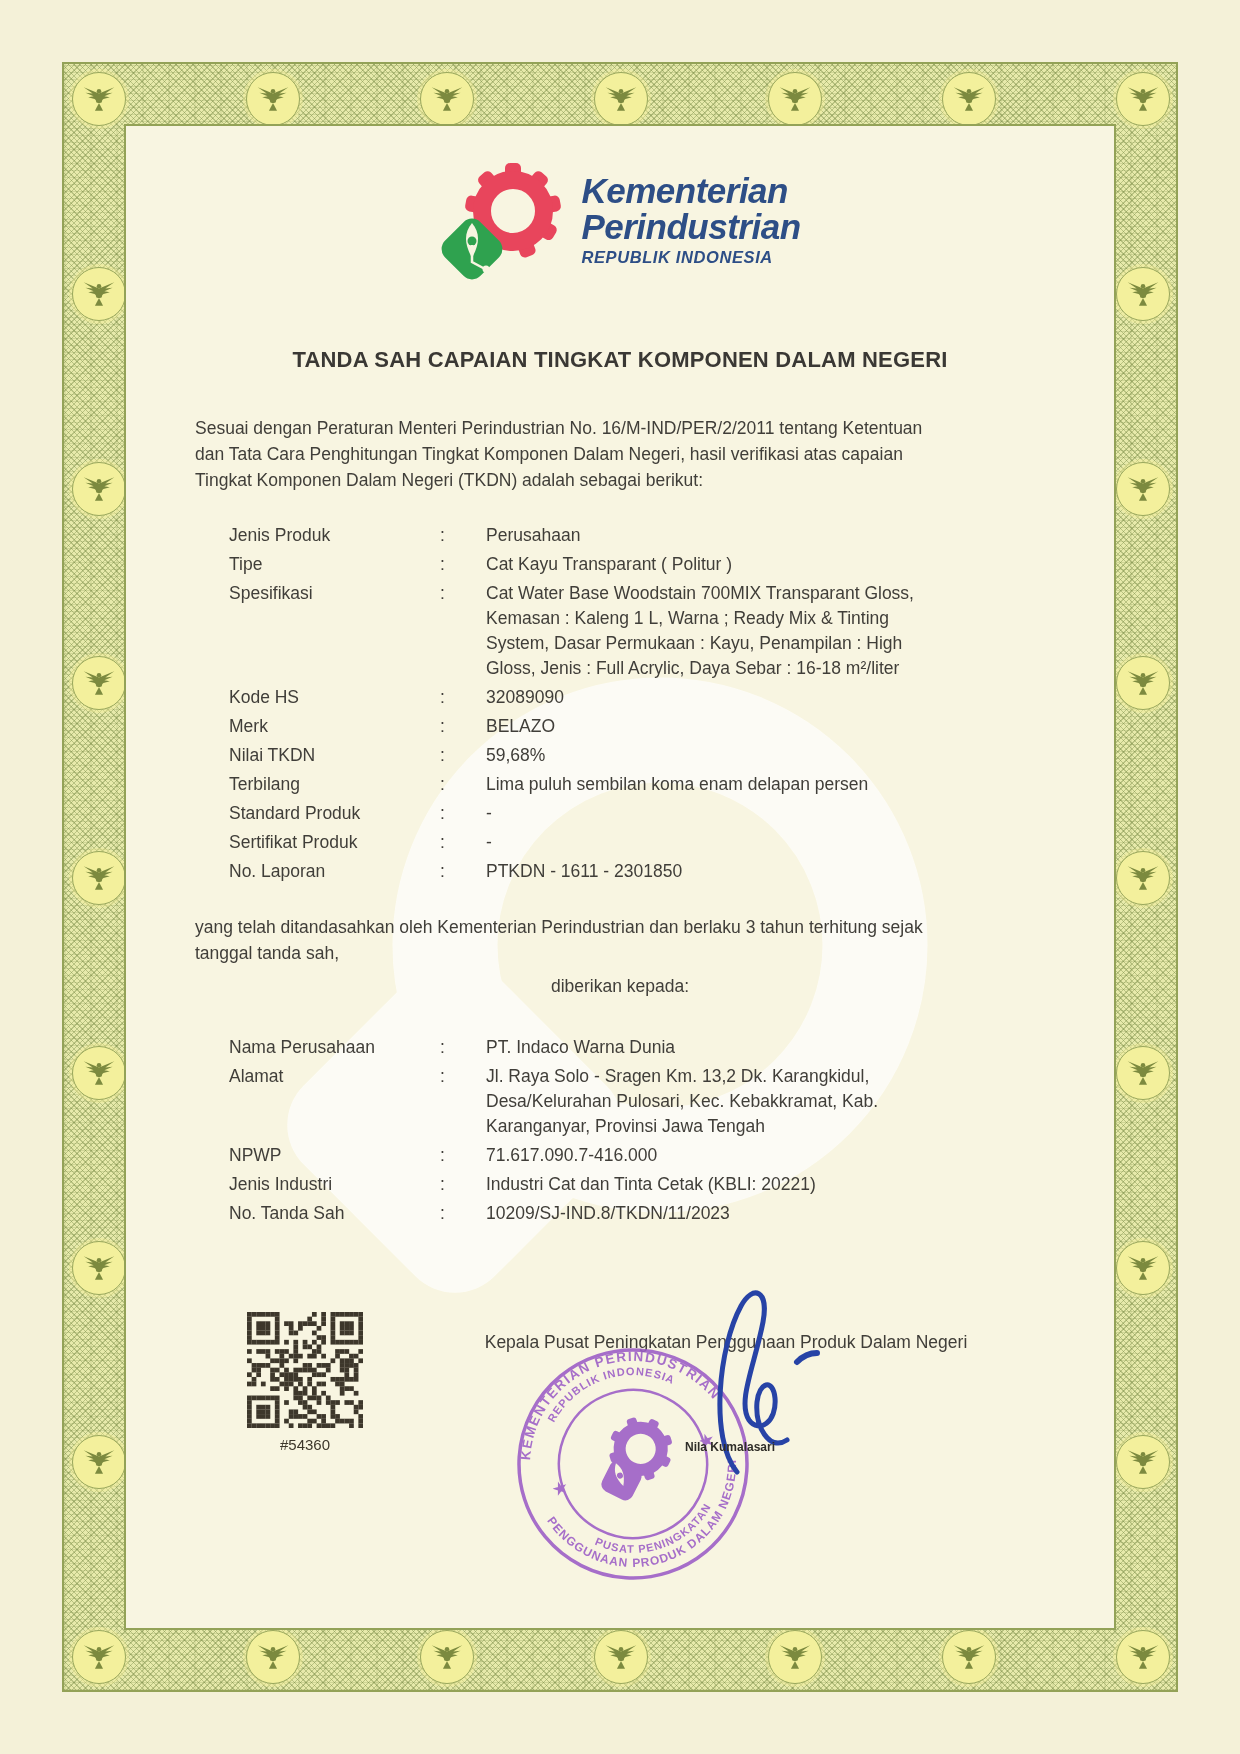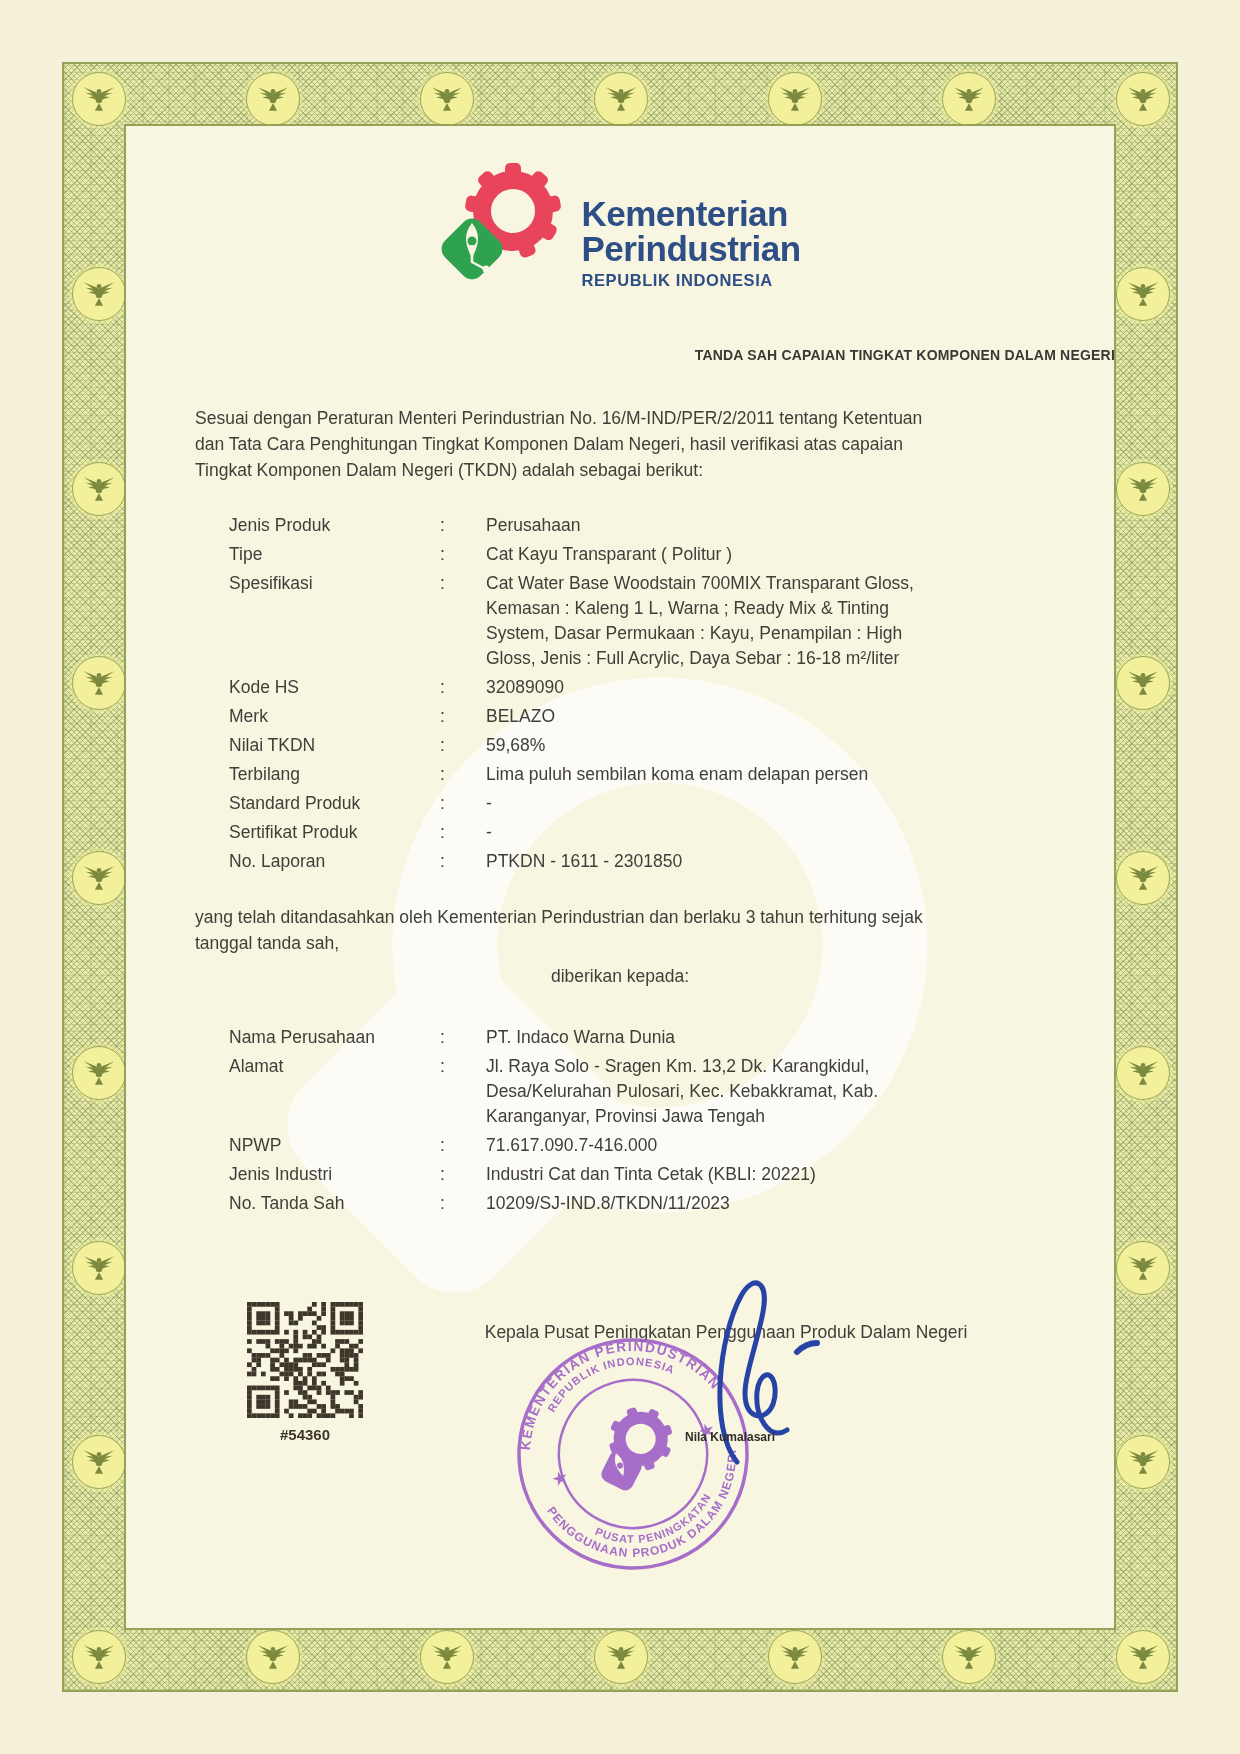--- a/index.html
+++ b/index.html
@@ -37,45 +37,45 @@
   }
 
   
   .watermark{position:absolute;left:125px;top:125px;right:125px;bottom:125px;overflow:hidden;z-index:1;}
   .watermark svg{position:absolute;left:50%;top:520px;transform:translateX(-50%);opacity:.68;}
 
   
   .content{position:absolute;left:125px;top:125px;width:990px;z-index:2;}
   .body-col{width:850px;margin:0 auto;}
 
-  .logo-row{display:flex;justify-content:center;align-items:flex-end;gap:14px;margin-top:36px;height:128px;}
+  .logo-row{display:flex;justify-content:center;align-items:flex-start;gap:14px;margin-top:36px;height:128px;font-style:italic;}
   .logo-mark{width:128px;height:128px;flex:0 0 auto;}
   .logo-text{padding-top:12px;color:#2d4e86;line-height:1.02;}
   .logo-text .l1,.logo-text .l2{font-size:35px;font-weight:bold;letter-spacing:-.5px;}
   .logo-text .l3{font-size:16.5px;font-weight:bold;letter-spacing:.6px;margin-top:5px;}
 
-  .title{margin-top:58px;text-align:right;font-size:14px;font-weight:bold;color:#3a3834;letter-spacing:.2px;}
+  .title{margin-top:58px;text-align:center;font-size:22px;font-weight:bold;color:#3a3834;letter-spacing:.2px;}
 
   .para{font-size:17.5px;line-height:26px;white-space:pre-line;}
   .intro{margin-top:42px;}
 
   .kvlist{margin-top:30px;padding-left:34px;}
   .kv{display:flex;font-size:17.5px;line-height:25px;margin-bottom:4px;justify-content:center;}
   .kv .lbl{width:211px;flex:0 0 auto;}
   .kv .co{width:46px;flex:0 0 auto;}
   .kv .val{flex:1;white-space:pre-line;}
 
   .validity{margin-top:30px;}
   .given{margin-top:7px;text-align:center;font-size:17.5px;line-height:26px;}
   .company{margin-top:36px;}
 
   .sign-block{position:relative;height:340px;margin-top:46px;font-size:17.5px;}
   .date-line{position:absolute;top:14px;left:0;width:100%;text-align:center;transform:translateX(102px);}
   .signer-title{position:absolute;top:60px;left:0;width:100%;text-align:center;transform:translateX(106px);}
-  .qr-wrap{position:absolute;left:52px;top:40px;width:116px;text-align:center;font-weight:bold;}
+  .qr-wrap{position:absolute;left:52px;top:40px;width:116px;text-align:center;}
   .qr-code{width:116px;height:116px;display:block;}
   .qr-label{margin-top:8px;font-size:15px;color:#3d372b;}
   .stamp{position:absolute;left:318px;top:72px;width:240px;height:240px;transform:rotate(-18deg);opacity:.88;}
   .stamp text{font-family:"Liberation Sans", sans-serif;font-weight:bold;fill:#9b5cc6;}
   .sig{position:absolute;left:498px;top:8px;z-index:3;}
   .sig path{stroke:#2743a6;fill:none;stroke-linecap:round;}
   .signer-name{position:absolute;left:430px;top:168px;width:210px;text-align:center;font-weight:bold;font-size:12px;color:#2f2d28;z-index:4;}
 </style>
 </head>
 <body>

